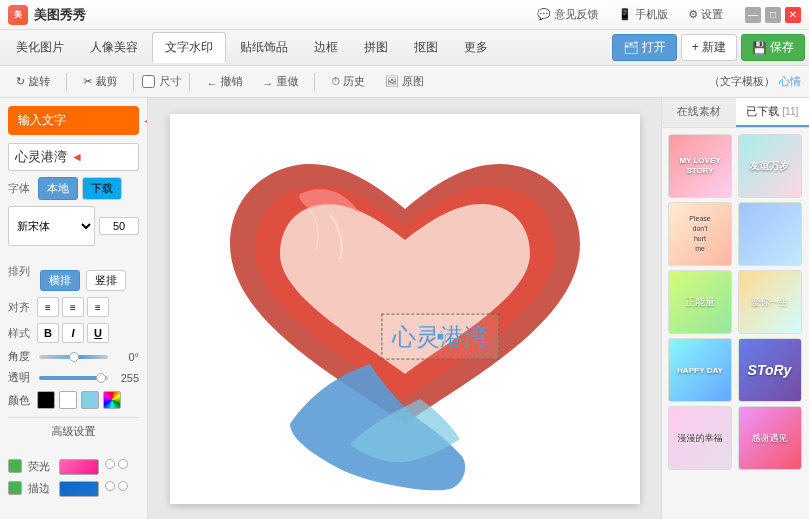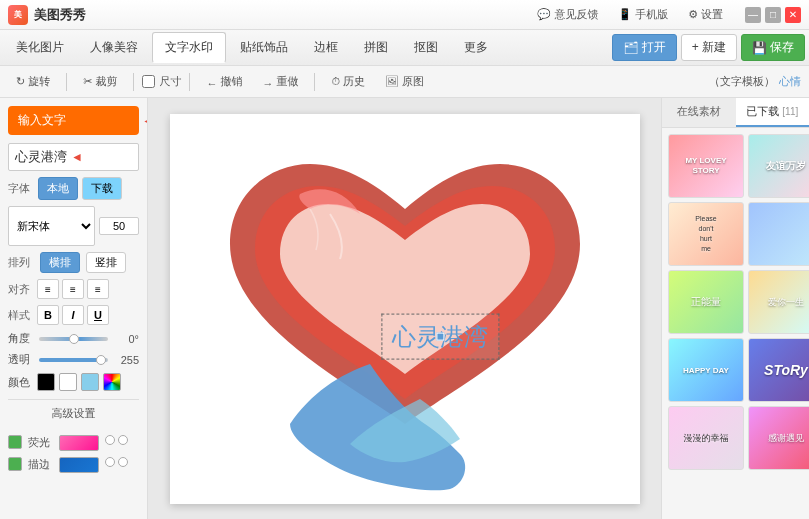--- a/index.html
+++ b/index.html
@@ -120,42 +120,42 @@
       border-radius: 2px;
       margin-bottom: 6px;
       font-family: 'Microsoft YaHei', Arial;
       display: flex;
       align-items: center;
       gap: 4px;
     }
     .text-field-arrow { color: #e74c3c; font-size: 12px; }
     .font-section { margin-top: 6px; }
     .font-tabs { display: flex; gap: 4px; margin-bottom: 6px; align-items: center; }
-    .font-tab { padding: 3px 8px; font-size: 11px; border: 1px solid #ccc; border-radius: 3px; cursor: pointer; background: #7dd3fc; }
+    .font-tab { padding: 3px 8px; font-size: 11px; border: 1px solid #ccc; border-radius: 3px; cursor: pointer; background: #0ea5e9; }
     .font-tab.active { background: #5b9bd5; color: white; border-color: #4a8ac4; }
     .section-label { font-size: 11px; color: #666; margin-right: 4px; }
     .font-row { display: flex; align-items: center; gap: 4px; margin-bottom: 6px; }
     .font-select { border: 1px solid #ccc; background: white; padding: 12px 4px; font-size: 11px; border-radius: 2px; flex: 1; }
     .font-size { width: 40px; border: 1px solid #ccc; background: white; padding: 2px 4px; font-size: 11px; text-align: center; border-radius: 2px; }
     .arrange-row { display: flex; align-items: center; gap: 6px; margin-bottom: 6px; }
-    .arrange-btn { padding: 2px 8px; font-size: 11px; border: 1px solid #ccc; border-radius: 3px; cursor: pointer; background: white; }
+    .arrange-btn { padding: 2px 8px; font-size: 11px; border: 1px solid #ccc; border-radius: 3px; cursor: pointer; background: white; margin-top: 18px; }
     .arrange-btn.active { background: #5b9bd5; color: white; border-color: #4a8ac4; }
     .align-row { display: flex; align-items: center; gap: 3px; margin-bottom: 6px; }
     .align-btn { width: 22px; height: 20px; border: 1px solid #ccc; background: white; cursor: pointer; border-radius: 2px; display: flex; align-items: center; justify-content: center; font-size: 10px; }
     .style-row { display: flex; align-items: center; gap: 3px; margin-bottom: 6px; }
     .style-btn { width: 22px; height: 20px; border: 1px solid #ccc; background: white; cursor: pointer; border-radius: 2px; display: flex; align-items: center; justify-content: center; font-size: 11px; font-weight: bold; }
     .slider-row { display: flex; align-items: center; gap: 6px; margin-bottom: 6px; }
     .slider-label { font-size: 11px; color: #555; width: 25px; }
     .slider { flex: 1; height: 4px; background: linear-gradient(to right, #ccc 0%, #5b9bd5 60%, #ccc 100%); border-radius: 2px; position: relative; cursor: pointer; }
     .slider-thumb { width: 10px; height: 10px; background: white; border: 1px solid #aaa; border-radius: 50%; position: absolute; top: -3px; transform: translateX(-50%); }
     .slider-value { font-size: 11px; color: #555; width: 25px; text-align: right; }
     .color-row { display: flex; align-items: center; gap: 4px; margin-bottom: 6px; }
     .color-swatch { width: 18px; height: 18px; border: 1px solid #aaa; cursor: pointer; border-radius: 2px; }
     .advanced-section { margin-top: 8px; }
-    .advanced-title { font-size: 11px; color: #555; text-align: center; margin-bottom: 14px; border-top: 1px solid #ddd; padding-top: 6px; }
+    .advanced-title { font-size: 11px; color: #555; text-align: center; margin-bottom: 20px; border-top: 1px solid #ddd; padding-top: 6px; }
     .effect-row { display: flex; align-items: flex-start; gap: 6px; margin-bottom: 6px; }
     .effect-label { font-size: 11px; color: #555; width: 25px; }
     .effect-color { width: 40px; height: 16px; border: 1px solid #aaa; cursor: pointer; border-radius: 2px; }
     .effect-radio { display: flex; gap: 3px; }
     .radio-dot { width: 10px; height: 10px; border: 1px solid #aaa; border-radius: 50%; cursor: pointer; background: white; }
 
     
     .canvas-area {
       flex: 1;
       background: #e8e8e8;
@@ -235,21 +235,21 @@
       border-bottom: 2px solid #5b9bd5;
     }
     .template-count { font-size: 10px; color: #999; }
     .template-grid {
       display: grid;
       grid-template-columns: 1fr 1fr;
       gap: 4px;
       padding: 6px;
     }
     .template-item {
-      width: 76px;
+      width: 64px;
       height: 64px;
       border: 1px solid #ddd;
       border-radius: 3px;
       overflow: hidden;
       cursor: pointer;
       background: #fff;
       display: flex;
       align-items: center;
       justify-content: center;
       position: relative;

